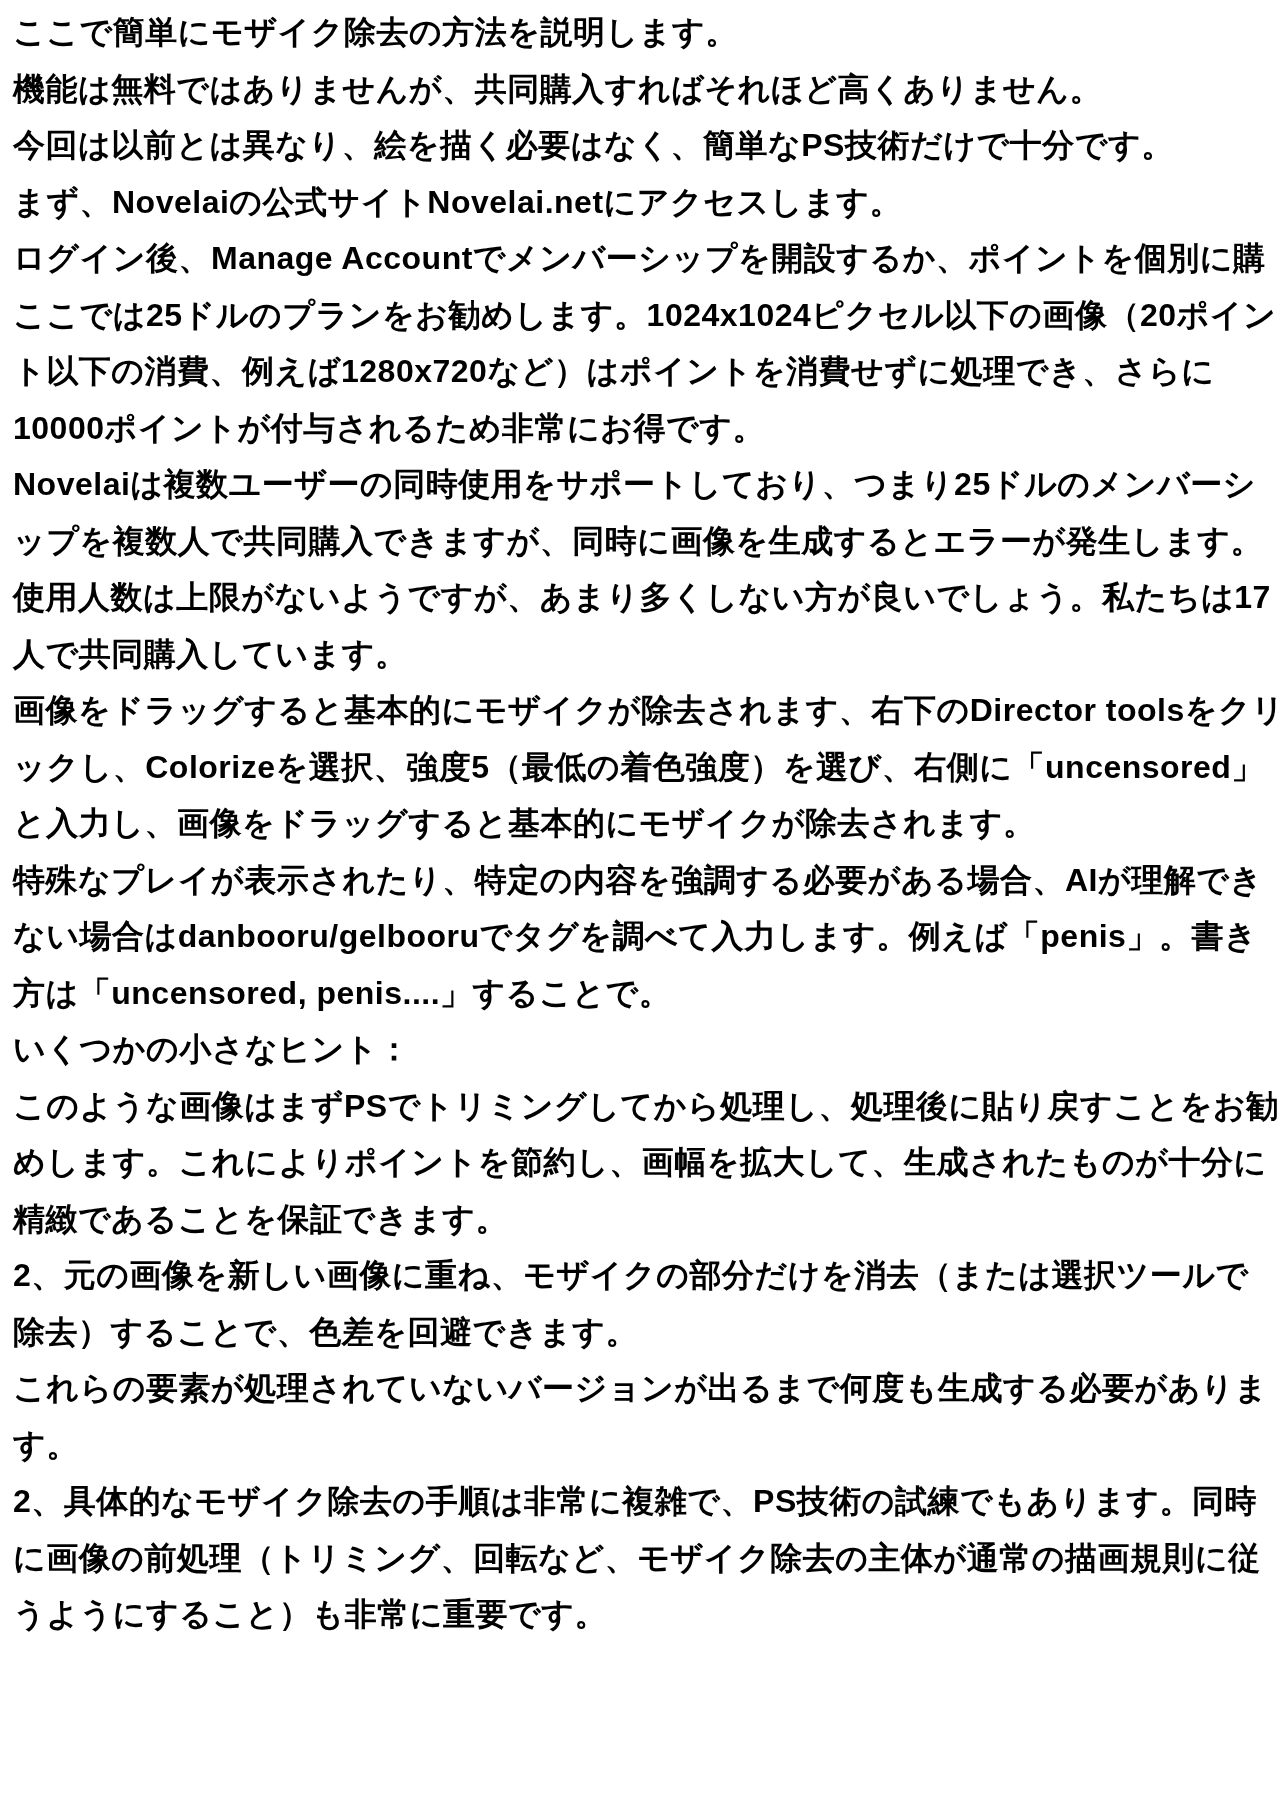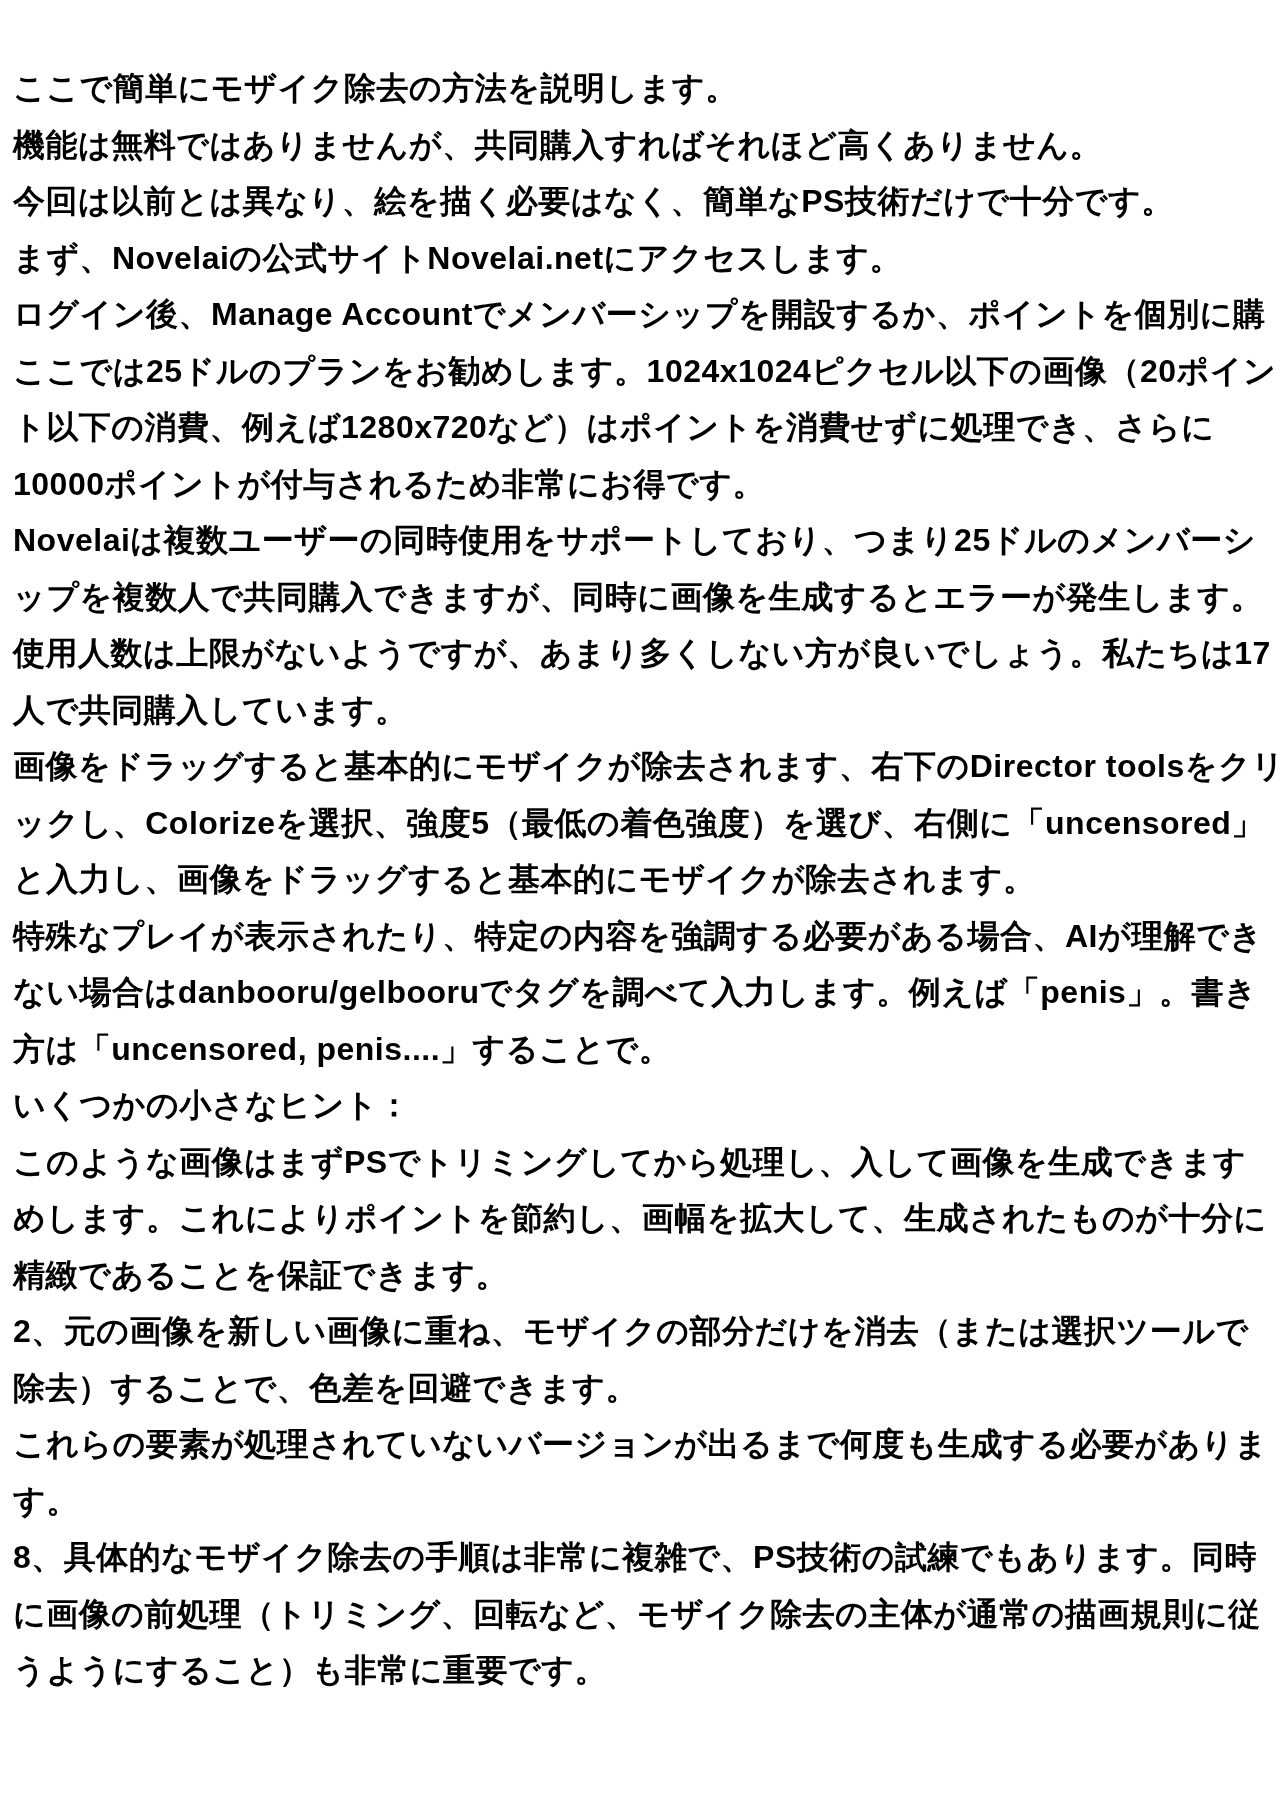--- a/index.html
+++ b/index.html
@@ -9,22 +9,21 @@
   }
   body {
     width: 1280px;
     height: 1808px;
     overflow: hidden;
     font-family: "Liberation Sans", "DejaVu Sans", sans-serif;
     font-weight: bold;
     color: #000000;
   }
   .doc {
-    padding: 16px 10px 0 13px;
-    margin-top: 44px;
+    padding: 4px 10px 0 13px;
   }
   .line {
     margin: 0;
     height: 56.5px;
     line-height: 56.5px;
     font-size: 32px;
     white-space: nowrap;
     letter-spacing: 0.5px;
   }
 </style>
@@ -44,23 +43,23 @@
   <p class="line">ップを複数人で共同購入できますが、同時に画像を生成するとエラーが発生します。</p>
   <p class="line">使用人数は上限がないようですが、あまり多くしない方が良いでしょう。私たちは17</p>
   <p class="line">人で共同購入しています。</p>
   <p class="line">画像をドラッグすると基本的にモザイクが除去されます、右下のDirector toolsをクリ</p>
   <p class="line">ックし、Colorizeを選択、強度5（最低の着色強度）を選び、右側に「uncensored」</p>
   <p class="line">と入力し、画像をドラッグすると基本的にモザイクが除去されます。</p>
   <p class="line">特殊なプレイが表示されたり、特定の内容を強調する必要がある場合、AIが理解でき</p>
   <p class="line">ない場合はdanbooru/gelbooruでタグを調べて入力します。例えば「penis」。書き</p>
   <p class="line">方は「uncensored, penis....」することで。</p>
   <p class="line">いくつかの小さなヒント：</p>
-  <p class="line">このような画像はまずPSでトリミングしてから処理し、入して画像を生成できます</p>
+  <p class="line">このような画像はまずPSでトリミングしてから処理し、処理後に貼り戻すことをお勧</p>
   <p class="line">めします。これによりポイントを節約し、画幅を拡大して、生成されたものが十分に</p>
   <p class="line">精緻であることを保証できます。</p>
   <p class="line">2、元の画像を新しい画像に重ね、モザイクの部分だけを消去（または選択ツールで</p>
   <p class="line">除去）することで、色差を回避できます。</p>
   <p class="line">これらの要素が処理されていないバージョンが出るまで何度も生成する必要がありま</p>
   <p class="line">す。</p>
-  <p class="line">8、具体的なモザイク除去の手順は非常に複雑で、PS技術の試練でもあります。同時</p>
+  <p class="line">2、具体的なモザイク除去の手順は非常に複雑で、PS技術の試練でもあります。同時</p>
   <p class="line">に画像の前処理（トリミング、回転など、モザイク除去の主体が通常の描画規則に従</p>
   <p class="line">うようにすること）も非常に重要です。</p>
 </div>
 
 </body></html>

